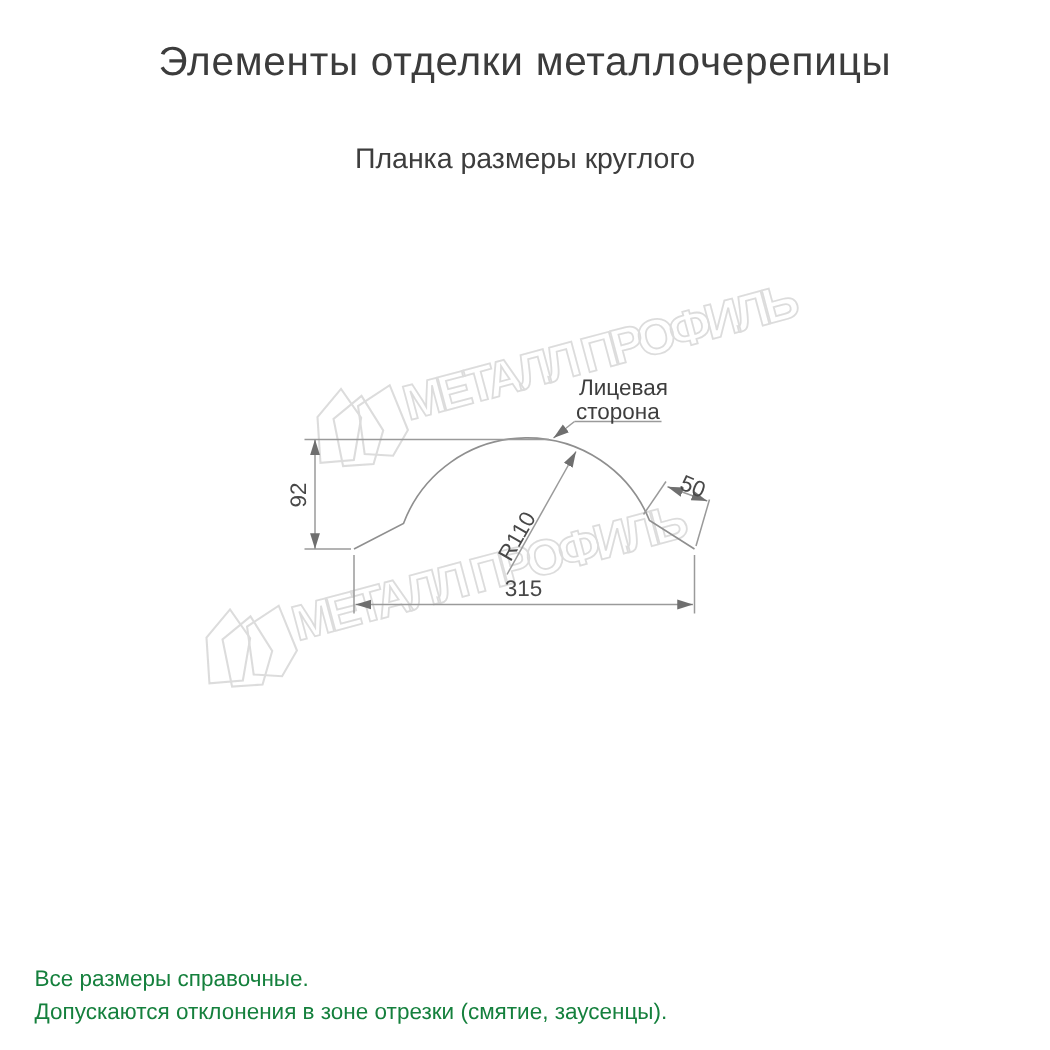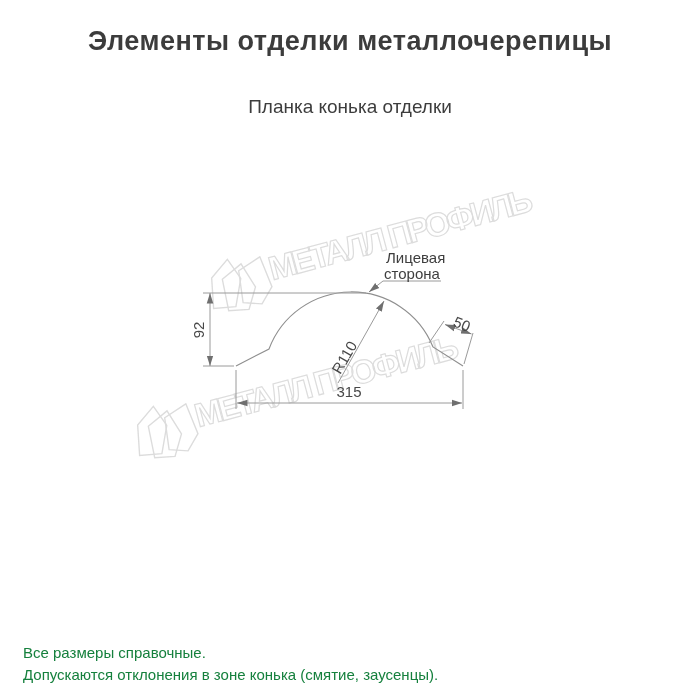--- a/index.html
+++ b/index.html
@@ -2,21 +2,21 @@
 <html><head>
 <meta charset="utf-8">
 <style>
   html,body{margin:0;padding:0;background:#ffffff;}
   .page{
     position:relative;width:700px;height:700px;background:#ffffff;overflow:hidden;
     font-family:"Liberation Sans","DejaVu Sans",sans-serif;
   }
   .title{
     position:absolute;left:0;top:26px;width:700px;text-align:center;
-    font-size:27px;font-weight:700;color:#3c3c3c;letter-spacing:0.5px;
+    font-size:27px;font-weight:400;color:#3c3c3c;letter-spacing:0.5px;
   }
   .subtitle{
     position:absolute;left:0;top:96px;width:700px;text-align:center;
     font-size:19px;line-height:21px;font-weight:400;color:#3d3d3d;
   }
   .footer{
     position:absolute;left:23px;top:642px;width:650px;
     font-size:15px;line-height:22px;color:#15803d;
   }
   svg.drawing{position:absolute;left:0;top:0;}
@@ -26,21 +26,21 @@
            fill:none;stroke:#d9d9d9;stroke-width:1.2px;}
 </style>
 </head>
 <body>
 
 <div class="page">
 
   <div class="title">Элементы отделки металлочерепицы</div>
 
   <div class="subtitle">
-    <div>Планка конька отделки</div>
+    <div>Планка размеры круглого</div>
   </div>
 
   <svg class="drawing" width="700" height="700" viewBox="0 0 700 700">
     <defs>
       <marker id="arrow" markerUnits="userSpaceOnUse" markerWidth="14" markerHeight="10" refX="10.5" refY="5" orient="auto-start-reverse">
         <path d="M10.5,5 L0,1.7 L0,8.3 Z" fill="#6f6f6f"></path>
       </marker>
     </defs>
 
     <g transform="translate(210,295) rotate(-15)" opacity="0.9">
@@ -90,16 +90,16 @@
     <g stroke="#9a9a9a" stroke-width="1" fill="none">
       <path d="M 383 281 H 441"></path>
       <path d="M 383 281 L 369 292" marker-end="url(#arrow)"></path>
     </g>
     <text class="label-text" x="386" y="263">Лицевая</text>
     <text class="label-text" x="384" y="279">сторона</text>
   </svg>
 
   <div class="footer">
     <div>Все размеры справочные.</div>
-    <div>Допускаются отклонения в зоне конька (смятие, заусенцы).</div>
+    <div>Допускаются отклонения в зоне отрезки (смятие, заусенцы).</div>
   </div>
 
 </div>
 
 </body></html>

